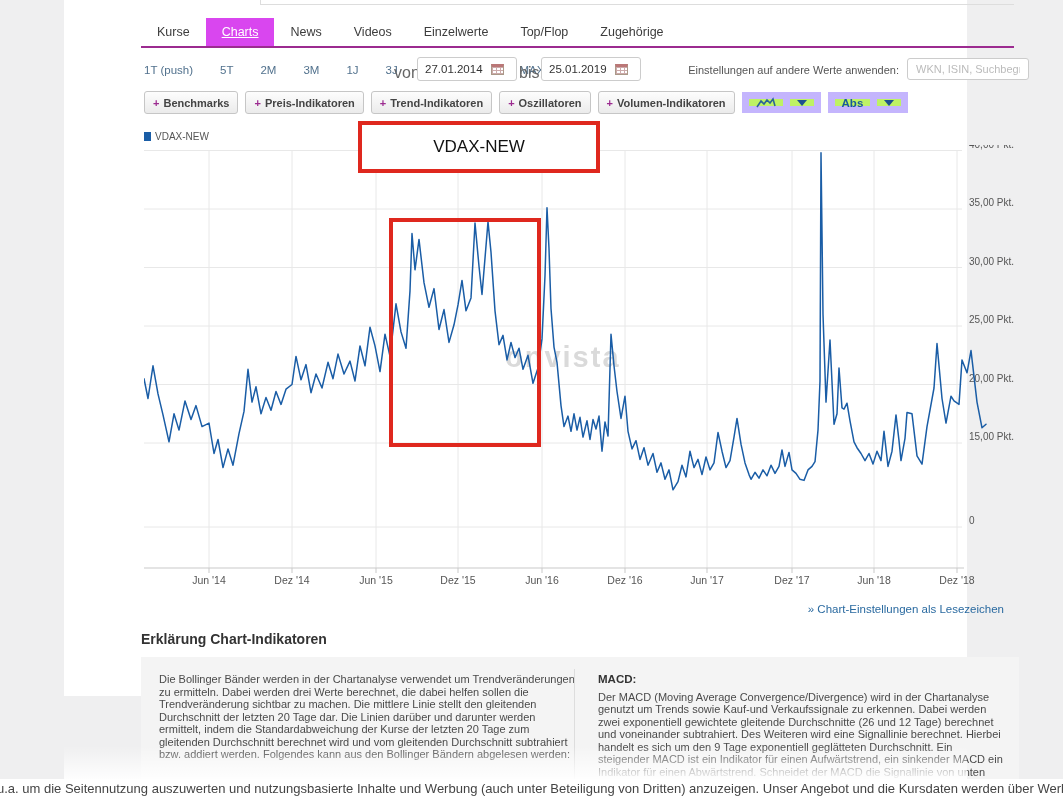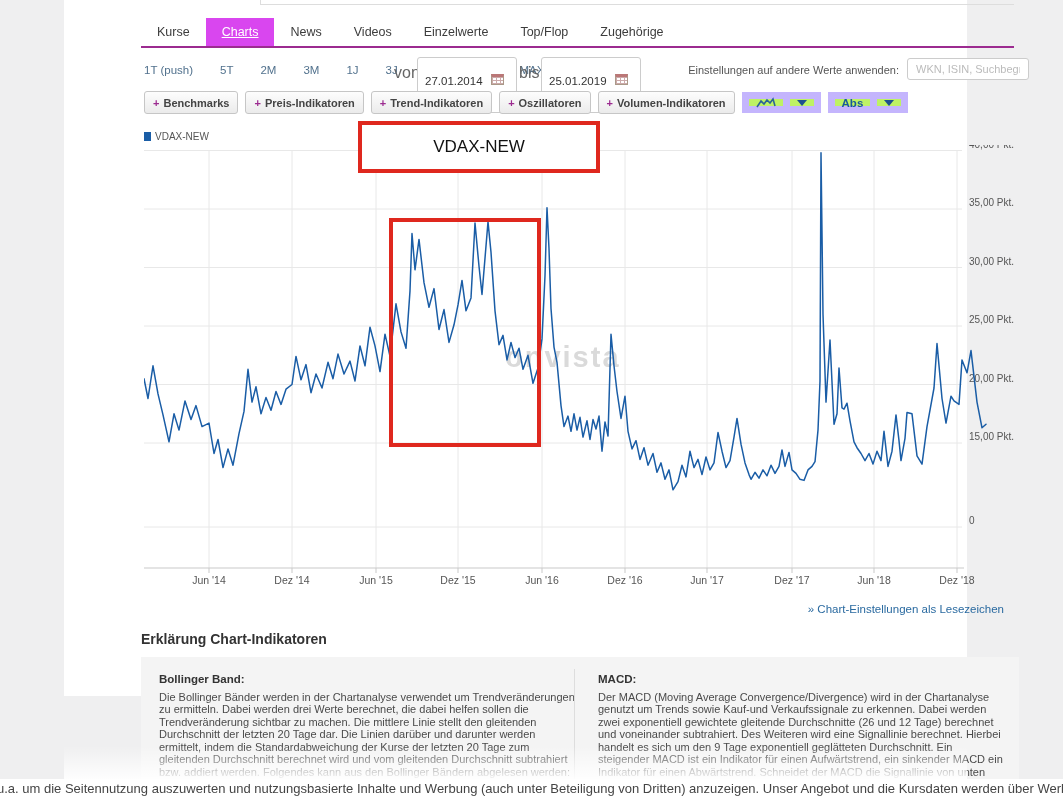--- a/index.html
+++ b/index.html
@@ -11,21 +11,21 @@
   .tabs{position:absolute;left:77px;top:18px;display:flex;height:28px;z-index:3;}
   .tab{padding:0 16px;line-height:28px;font-size:12.5px;color:#3c3c3c;cursor:pointer;white-space:nowrap;}
   .tab.active{background:#d946ef;color:#fff;text-decoration:underline;}
   .tab-underline{position:absolute;left:77px;top:46px;width:873px;height:2px;background:#9c2b90;}
   
   .ranges{position:absolute;left:80px;top:62px;display:flex;align-items:center;gap:27px;font-size:11.5px;color:#51718d;}
   .range{cursor:pointer;white-space:nowrap;}
   .range.selected{background:#17599d;color:#fff;padding:2px 5px;border-radius:4px;}
   .range-sep{color:#ccc;margin:0 4px;font-size:14px;}
   .date-label{font-size:16px;color:#666;}
-  .date-box{position:absolute;top:57px;width:88px;height:22px;border:1px solid #ccc;border-radius:3px;background:#fff;display:flex;align-items:flex-start;padding:16px 5px;}
+  .date-box{position:absolute;top:57px;width:88px;height:22px;border:1px solid #ccc;border-radius:3px;background:#fff;display:flex;align-items:center;padding:0 5px;}
   .date-box input{border:0;outline:0;width:64px;font-size:11.5px;color:#333;font-family:"Liberation Sans",sans-serif;background:transparent;}
   .cal-icon{width:13px;height:11px;border:1px solid #a98;border-top:3px solid #b77;box-sizing:border-box;background-image:linear-gradient(#caa 1px,transparent 1px),linear-gradient(90deg,#caa 1px,transparent 1px);background-size:4px 3px;cursor:pointer;}
   .apply-label{position:absolute;left:590px;top:64px;width:245px;text-align:right;font-size:11px;color:#555;}
   .apply-box{position:absolute;left:843px;top:58px;width:108px;height:20px;border:1px solid #ccc;border-radius:3px;background:#fff;display:flex;align-items:center;padding:0 6px;}
   .apply-box input{border:0;outline:0;width:100%;font-size:11px;color:#333;font-family:"Liberation Sans",sans-serif;background:transparent;}
   .apply-box input::placeholder{color:#bbb;}
   
   .btn-row{position:absolute;left:80px;top:91px;display:flex;gap:7px;align-items:center;}
   .ind-btn{height:21px;display:inline-flex;align-items:center;gap:4px;padding:0 8px;border:1px solid #c6c6c6;border-radius:3px;background:linear-gradient(#fdfdfd,#ebebeb);font-size:11px;color:#444;font-weight:bold;cursor:pointer;white-space:nowrap;}
   .ind-btn .plus{color:#9c2b90;font-weight:bold;}
@@ -191,21 +191,20 @@
         <text x="813" y="439" font-size="10.5" fill="#555555" text-anchor="middle" font-family="Liberation Sans, sans-serif">Dez '18</text>
         <line x1="0" y1="423" x2="820" y2="423" stroke="#c9c9c9" stroke-width="1"></line>
         <polyline points="0,233.7 4,253.5 9,220.8 14,248.9 19,269.9 25,296.8 30,268.8 35,285.1 41,255.9 47,274.6 52,260.6 58,281.6 65,278.1 70,308.5 74,294.5 79,322.6 84,303.9 89,320.2 95,288.6 100,266.4 104,224.3 108,257.1 112,241.8 117,268.8 122,252.4 127,265.2 132,246.5 137,259.4 142,244.2 148,239.5 152,211.4 157,234.8 162,219.6 167,247.7 172,229.0 178,243.0 184,217.3 189,233.7 194,209.1 200,229.0 206,216.1 211,236.0 216,200.9 221,220.8 226,182.2 231,200.9 236,226.6 241,189.2 246,211.4 252,158.8 257,186.9 262,203.2 266,145.9 268,88.6 271,124.8 275,94.4 280,137.7 285,162.3 290,143.6 295,184.5 300,164.6 305,197.4 310,179.8 314,159.9 318,135.4 322,165.8 327,152.9 331,78.0 335,121.3 338,149.4 344,76.9 347,107.3 351,165.8 355,199.7 359,190.4 363,214.9 367,197.4 371,212.6 375,203.2 379,224.3 384,210.3 389,238.3 394,223.1 398,193.9 401,130.7 403,62.8 405,103.8 407,163.5 410,202.1 413,217.3 417,260.6 420,281.6 424,271.1 427,286.3 430,268.8 433,285.1 436,272.3 439,292.1 443,275.8 446,294.5 449,274.6 452,284.0 455,271.1 458,306.2 461,276.9 464,291.0 467,189.2 470,220.8 473,246.5 477,273.4 481,251.2 484,286.3 488,303.9 492,295.7 496,314.4 500,302.7 504,320.2 509,308.5 513,327.3 517,317.9 521,334.3 525,324.9 529,344.8 534,336.6 538,320.2 542,331.9 546,306.2 550,322.6 554,314.4 558,329.6 562,312.0 566,324.9 570,317.9 574,287.5 578,306.2 582,322.6 586,315.6 590,292.1 593,273.4 597,299.2 601,317.9 605,329.6 607,334.3 611,327.3 615,333.1 619,324.9 623,330.8 627,320.2 631,328.4 635,321.4 638,305.0 641,321.4 645,307.4 648,324.9 652,328.4 656,334.3 660,335.4 664,324.9 668,321.4 671,316.7 674,285.1 676,236.0 677,7.8 679,169.3 682,257.1 686,195.0 690,279.3 693,268.8 695,223.1 698,262.9 700,264.1 703,258.2 706,275.8 710,296.8 713,302.7 717,308.5 721,315.6 725,308.5 729,319.1 733,306.2 737,315.6 740,286.3 744,321.4 748,306.2 752,269.9 755,295.7 757,315.6 761,293.3 763,267.6 768,268.8 773,310.9 778,319.1 783,281.6 790,243.0 793,198.6 798,253.5 802,278.1 807,251.2 810,255.9 815,259.4 818,214.9 823,227.8 827,205.6 833,257.1 838,282.8 842,279.3" fill="none" stroke="#1a5da6" stroke-width="1.5" stroke-linejoin="round" stroke-linecap="round"></polyline>
       </svg>
 
     <div class="chart-link">» Chart-Einstellungen als Lesezeichen</div>
 
     <div class="explain-title">Erklärung Chart-Indikatoren</div>
     <div class="explain-panel">
       <div class="explain-col col-1">
-        <div class="col-heading">Bollinger Band:</div>
         <div>Die Bollinger Bänder werden in der Chartanalyse verwendet um Trendveränderungen zu ermitteln. Dabei werden drei Werte berechnet, die dabei helfen sollen die Trendveränderung sichtbar zu machen. Die mittlere Linie stellt den gleitenden Durchschnitt der letzten 20 Tage dar. Die Linien darüber und darunter werden ermittelt, indem die Standardabweichung der Kurse der letzten 20 Tage zum gleitenden Durchschnitt berechnet wird und vom gleitenden Durchschnitt subtrahiert bzw. addiert werden. Folgendes kann aus den Bollinger Bändern abgelesen werden:</div>
       </div>
       <div class="col-divider"></div>
       <div class="explain-col col-2">
         <div class="col-heading">MACD:</div>
         <div>Der MACD (Moving Average Convergence/Divergence) wird in der Chartanalyse genutzt um Trends sowie Kauf-und Verkaufssignale zu erkennen. Dabei werden zwei exponentiell gewichtete gleitende Durchschnitte (26 und 12 Tage) berechnet und voneinander subtrahiert. Des Weiteren wird eine Signallinie berechnet. Hierbei handelt es sich um den 9 Tage exponentiell geglätteten Durchschnitt. Ein steigender MACD ist ein Indikator für einen Aufwärtstrend, ein sinkender MACD ein Indikator für einen Abwärtstrend. Schneidet der MACD die Signallinie von unten nach oben, so liegt ein Kaufsignal vor. Wird die Signallinie vom MACD von oben nach unten geschnitten, so</div>
       </div>
     </div>
   </div>
 

